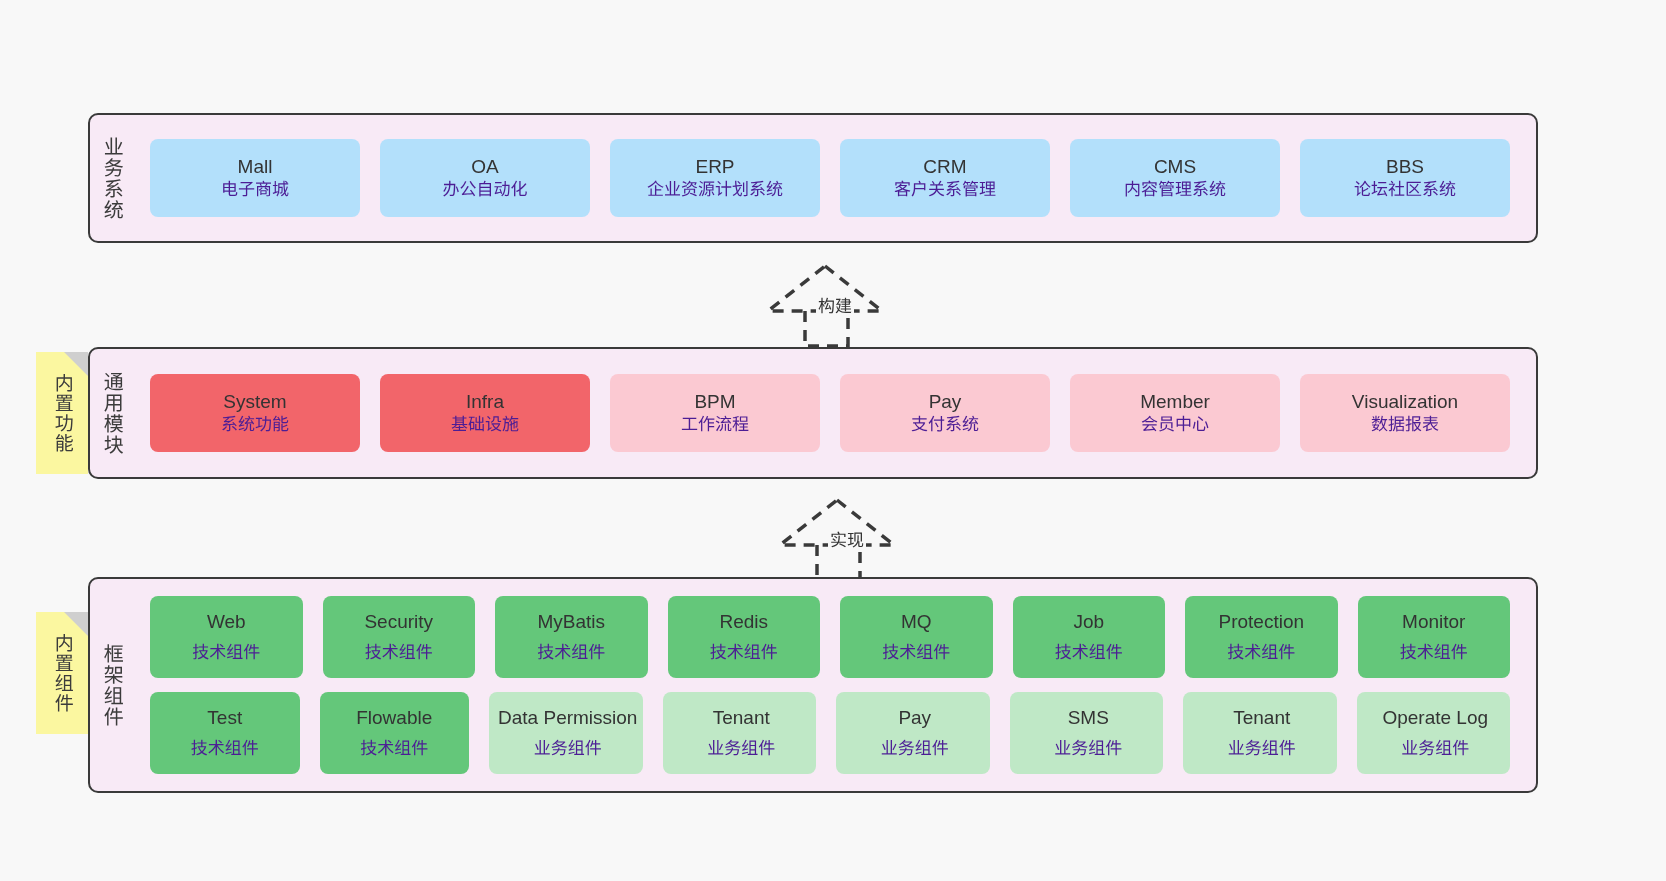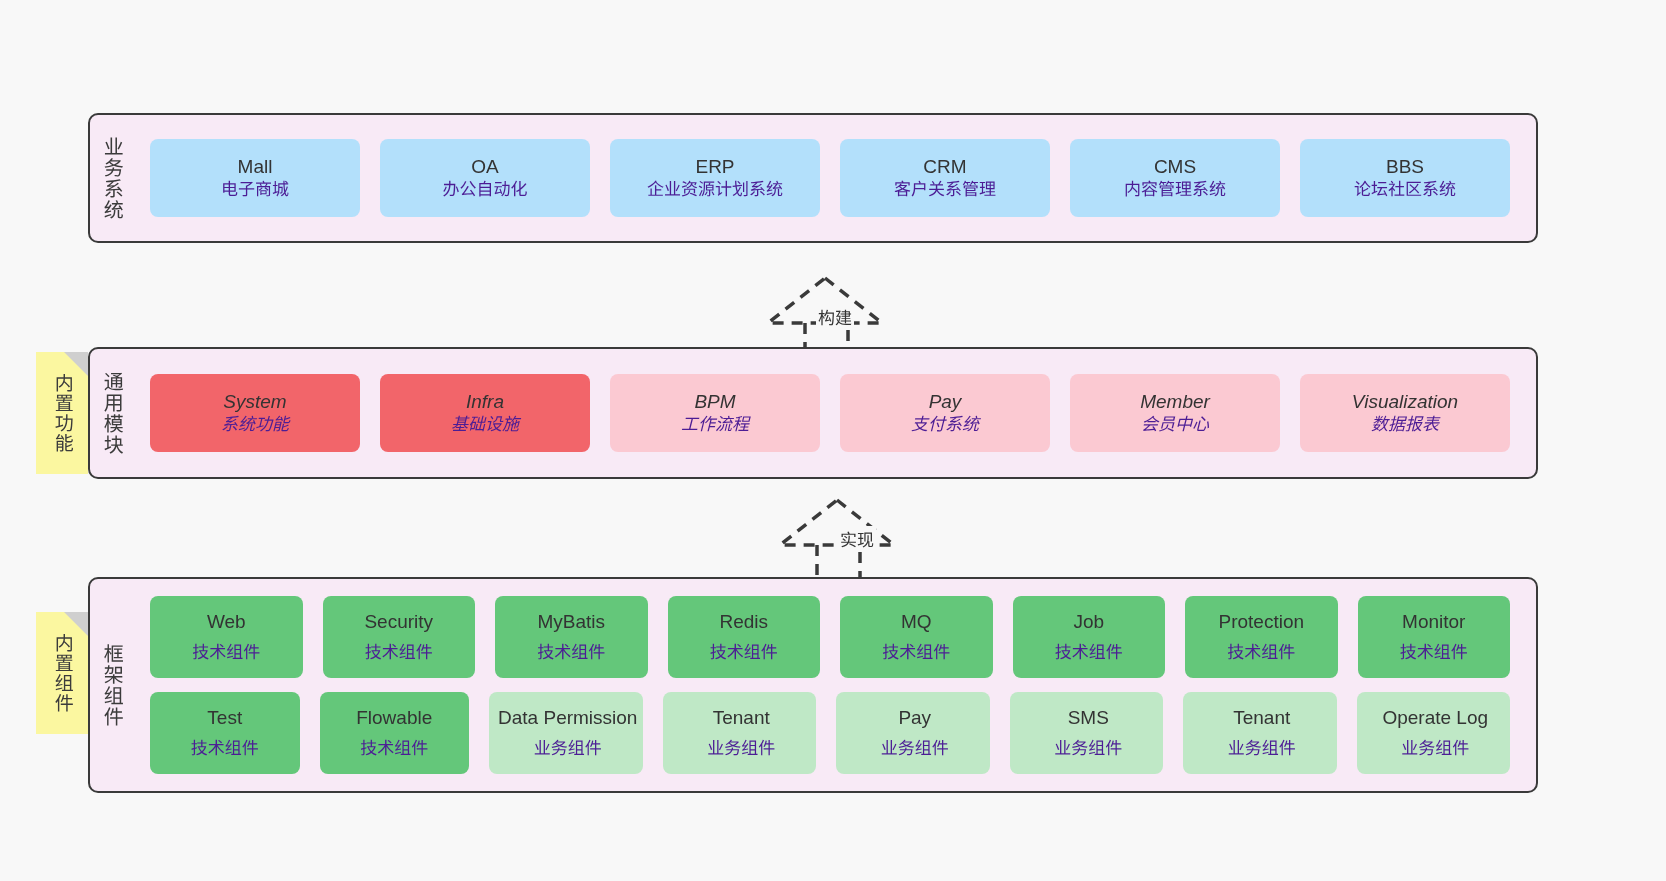--- a/index.html
+++ b/index.html
@@ -90,21 +90,21 @@
   }
 
   .box.blue        { background: #b3e0fb; }
   .box.red         { background: #f2656a; }
   .box.pink        { background: #fbc9d2; }
   .box.green       { background: #64c77a; }
   .box.green-light { background: #bfe8c6; padding-left: 8px; }
 
   
   .layer-business .box { height: 78px; }
-  .layer-common   .box { height: 78px; font-style: italic; }
+  .layer-common   .box { height: 78px; }
   .layer-frame    .box { height: 82px; gap: 8px; }
 
   
   .note {
     position: absolute;
     background: #fbf7a0;
     box-sizing: border-box;
     display: flex;
     align-items: center;
     justify-content: center;
@@ -171,21 +171,21 @@
           <span class="cn">内容管理系统</span>
         </div>
         <div class="box blue">
           <span class="en">BBS</span>
           <span class="cn">论坛社区系统</span>
         </div>
       </div>
     </div>
   </div>
 
-  <div class="arrow" style="left:760px; top:270px;">
+  <div class="arrow" style="left:760px; top:258px;">
     <svg width="150" height="90" viewBox="0 0 150 90">
 
       <polygon points="65,8 122,53 8,53" fill="#f8f8f8" stroke="#3a3a3a" stroke-width="3.5" stroke-dasharray="11 8" stroke-linejoin="miter"></polygon>
 
       <path d="M45,53 L45,88 L88,88 L88,53" fill="none" stroke="#3a3a3a" stroke-width="3.5" stroke-dasharray="11 8"></path>
     </svg>
     <span class="arrow-label" style="left:56px; top:34px;">构建</span>
   </div>
 
   <div class="note" style="left:36px; top:352px; width:52px; height:122px;">
@@ -223,21 +223,21 @@
         </div>
       </div>
     </div>
   </div>
 
   <div class="arrow" style="left:772px; top:492px;">
     <svg width="150" height="90" viewBox="0 0 150 90">
       <polygon points="65,8 122,53 8,53" fill="#f8f8f8" stroke="#3a3a3a" stroke-width="3.5" stroke-dasharray="11 8" stroke-linejoin="miter"></polygon>
       <path d="M45,53 L45,88 L88,88 L88,53" fill="none" stroke="#3a3a3a" stroke-width="3.5" stroke-dasharray="11 8"></path>
     </svg>
-    <span class="arrow-label" style="left:66px; top:34px;">实现</span>
+    <span class="arrow-label" style="left:56px; top:34px;">实现</span>
   </div>
 
   <div class="note" style="left:36px; top:612px; width:52px; height:122px;">
     <span class="fold"></span>
     <span>内置组件</span>
   </div>
 
   <div class="layer layer-frame" style="left:88px; top:577px; width:1450px; height:216px;">
     <div class="layer-title">框架组件</div>
     <div class="layer-body">

